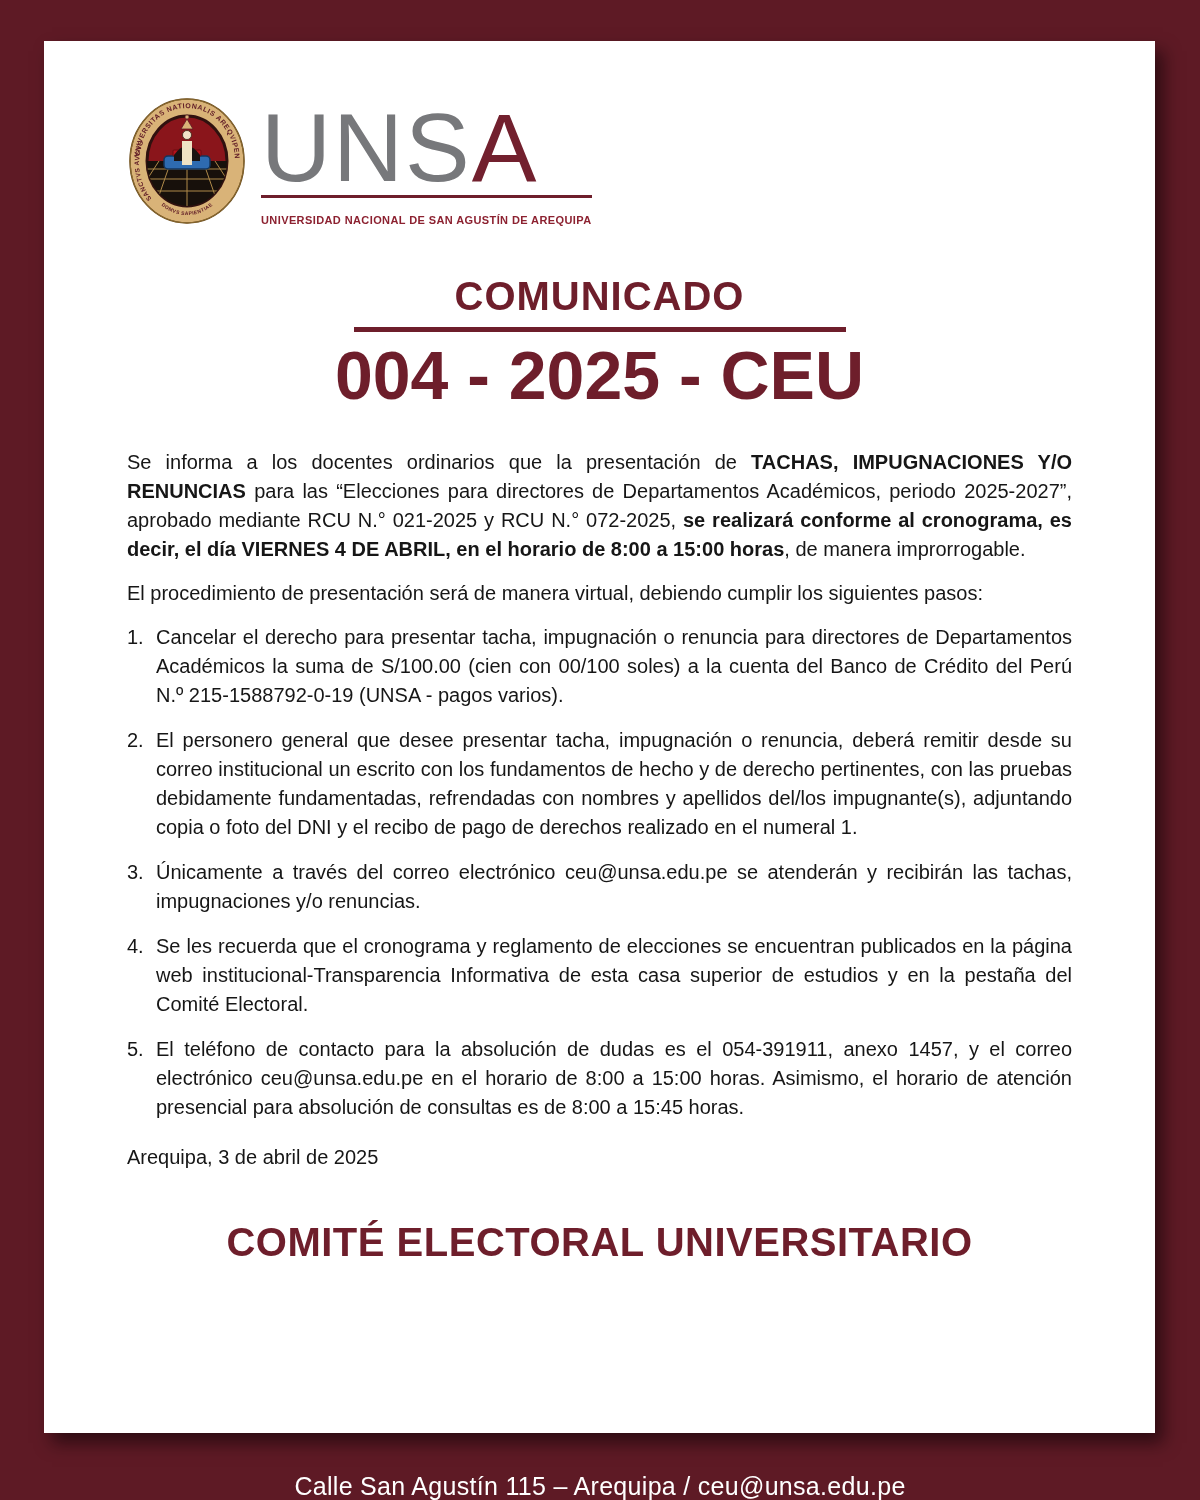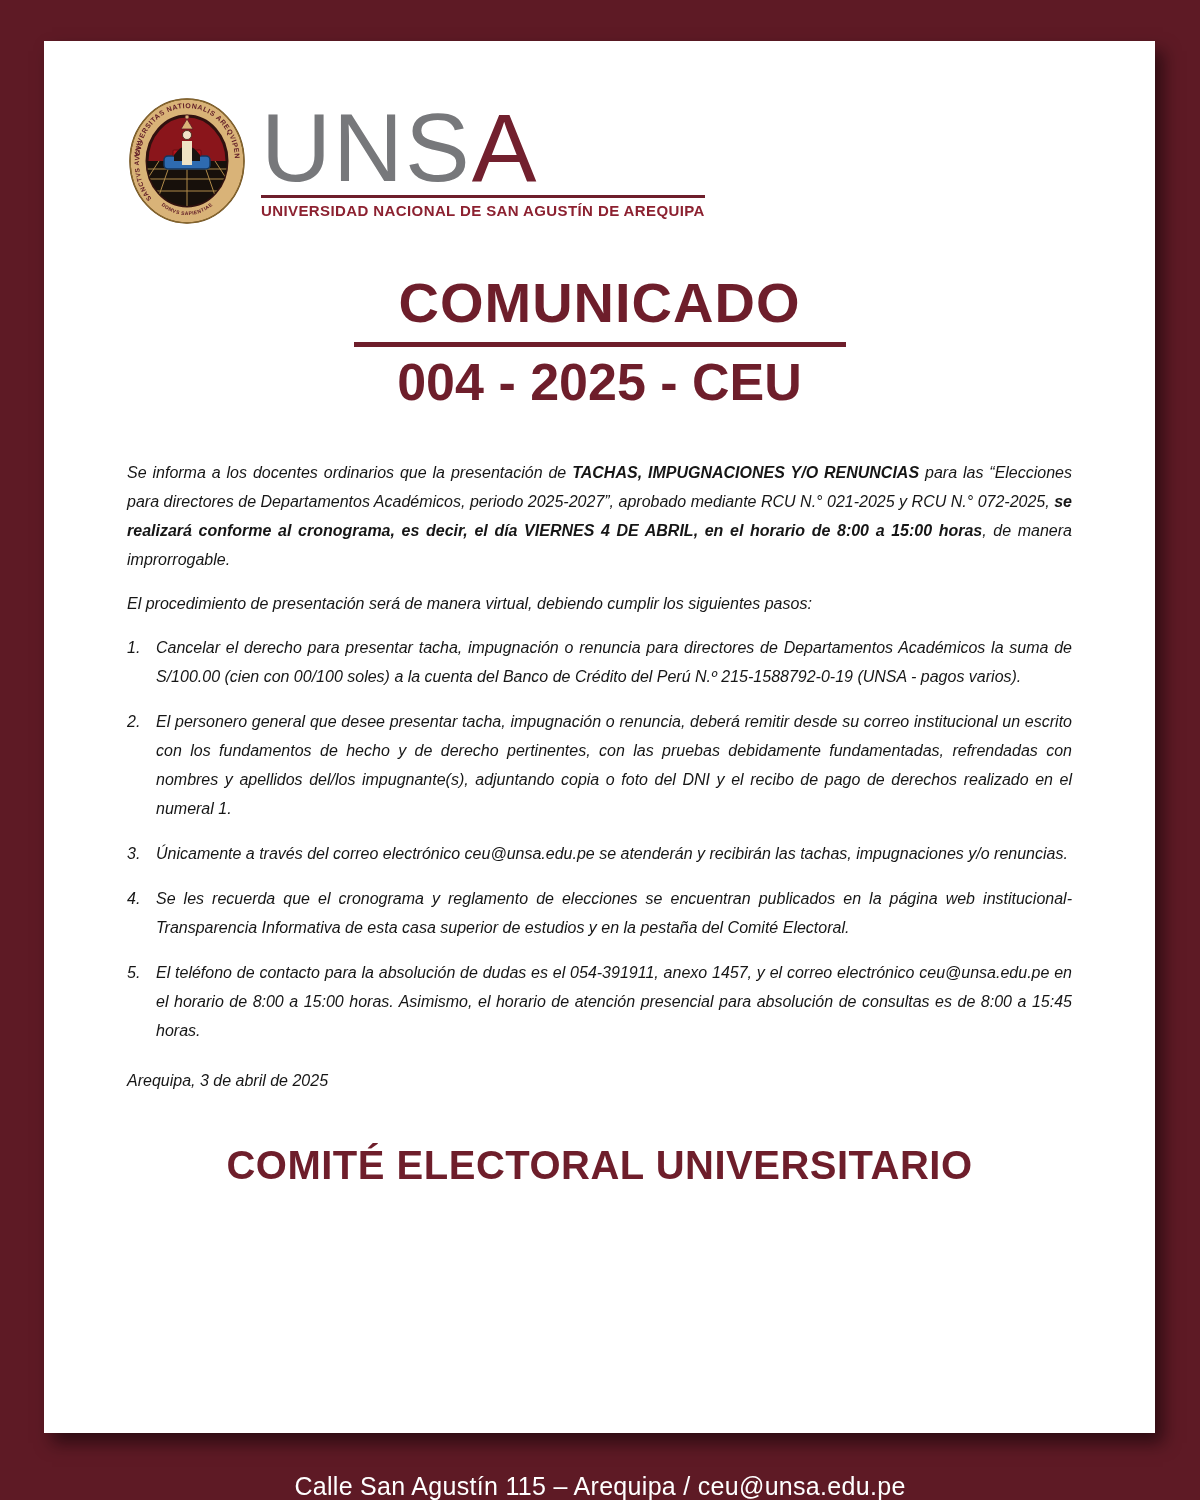--- a/index.html
+++ b/index.html
@@ -26,33 +26,33 @@
   }
   
   .logo-row{display:flex;align-items:flex-start;}
   .seal{width:120px;height:130px;flex:none;}
   .wordmark{margin-left:14px;margin-top:10px;width:max-content;}
   .acronym{font-size:97px;line-height:.88;font-weight:normal;letter-spacing:2px;}
   .acronym .gray{color:var(--logo-gray);}
   .acronym .accent{color:var(--logo-accent);}
   .wordmark-rule{height:3px;background:var(--heading);margin-top:5px;}
   .tagline{
-    margin-top:4px;font-size:15px;font-weight:bold;color:#8c2130;
+    margin-top:16px;font-size:11px;font-weight:bold;color:#8c2130;
     letter-spacing:.4px;white-space:nowrap;
   }
   
   .title-block{text-align:center;margin-top:50px;}
   .main-title{
-    font-size:56px;font-weight:bold;color:var(--heading);
+    font-size:40px;font-weight:bold;color:var(--heading);
     letter-spacing:1px;line-height:1;
   }
   .title-underline{width:492px;height:5px;background:var(--heading);margin:11px auto 9px auto;}
-  .number-title{font-size:52px;font-weight:bold;color:var(--heading);line-height:1;}
+  .number-title{font-size:68px;font-weight:bold;color:var(--heading);line-height:1;}
   
-  .doc-body{margin-top:50px;color:var(--ink);font-size:16px;line-height:29px;font-style:italic;}
+  .doc-body{margin-top:39px;color:var(--ink);font-size:20px;line-height:29px;}
   .doc-body p{text-align:justify;margin-bottom:15px;}
   b{font-weight:bold;}
   .list{margin-top:6px;}
   .list-item{display:flex;margin-bottom:16px;}
   .list-item .num{flex:none;width:29px;}
   .list-item .itxt{flex:1;}
   .list-item .itxt p{margin-bottom:0;}
   .list-item .itxt p + p{margin-top:15px;}
   .date-line{text-align:center;margin-top:21px;}
   .signature{

